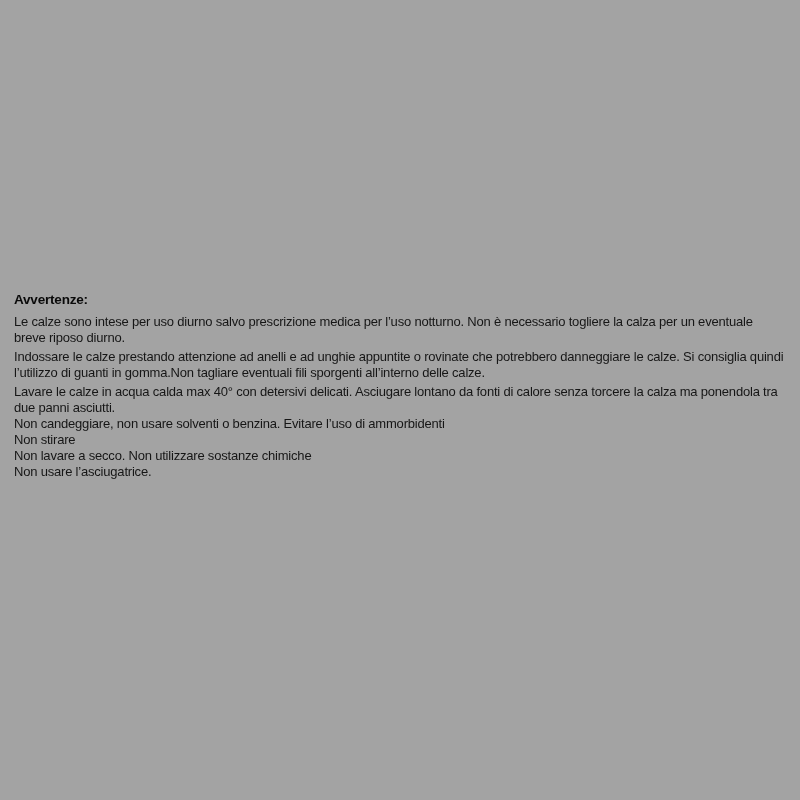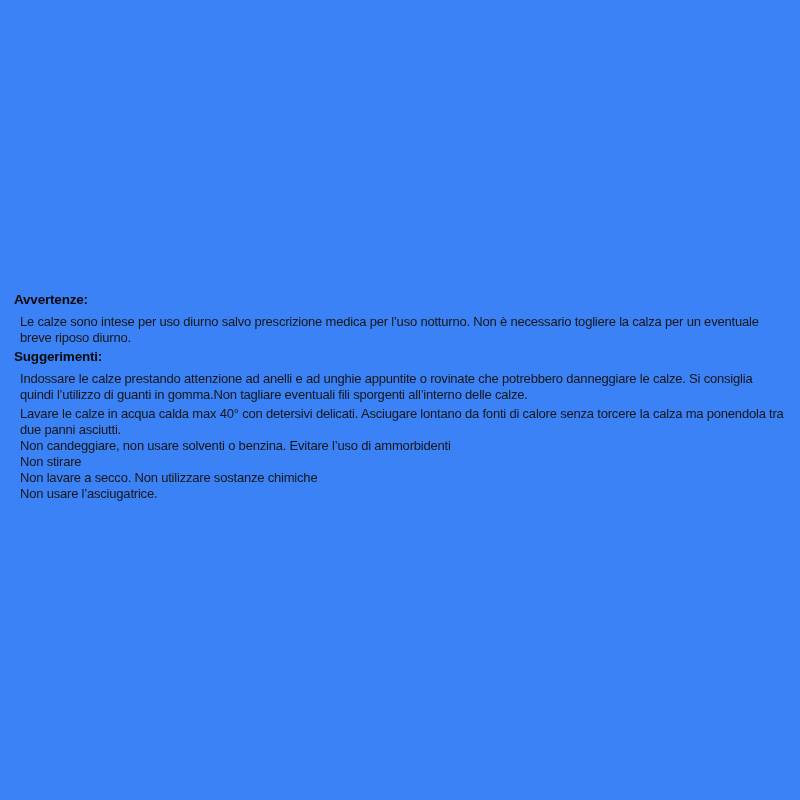--- a/index.html
+++ b/index.html
@@ -9,21 +9,21 @@
   }
   body {
     width: 800px;
     height: 800px;
     overflow: hidden;
     font-family: "Liberation Sans", sans-serif;
   }
   .page {
     width: 800px;
     height: 800px;
-    background: #3b82f6;
+    background: #a3a3a3;
     box-sizing: border-box;
   }
   .content {
     box-sizing: border-box;
     padding: 292px 14px 0 14px;
     width: 800px;
   }
   .section { margin: 0; }
   .section-heading {
     font-family: "Liberation Sans", sans-serif;
@@ -34,37 +34,36 @@
     color: #0a0a0a;
     margin: 0 0 6px 0;
   }
   .section-body {
     font-family: "Liberation Sans", sans-serif;
     font-size: 13px;
     line-height: 16px;
     font-weight: normal;
     letter-spacing: -0.2px;
     color: #161616;
-    margin: 0 0 3px 6px;
+    margin: 0 0 3px 0;
     white-space: pre-line;
   }
 </style>
 </head>
 <body>
 
 <div class="page">
   <div class="content">
 
     <div class="section">
       <h3 class="section-heading">Avvertenze:</h3>
       <p class="section-body">Le calze sono intese per uso diurno salvo prescrizione medica per l’uso notturno. Non è necessario togliere la calza per un eventuale breve riposo diurno.</p>
     </div>
 
     <div class="section">
-      <h3 class="section-heading">Suggerimenti:</h3>
       <p class="section-body">Indossare le calze prestando attenzione ad anelli e ad unghie appuntite o rovinate che potrebbero danneggiare le calze. Si consiglia quindi l’utilizzo di guanti in gomma.Non tagliare eventuali fili sporgenti all’interno delle calze.</p>
     </div>
 
     <div class="section">
       <p class="section-body">Lavare le calze in acqua calda max 40° con detersivi delicati. Asciugare lontano da fonti di calore senza torcere la calza ma ponendola tra due panni asciutti.
 Non candeggiare, non usare solventi o benzina. Evitare l’uso di ammorbidenti
 Non stirare
 Non lavare a secco. Non utilizzare sostanze chimiche
 Non usare l’asciugatrice.</p>
     </div>

